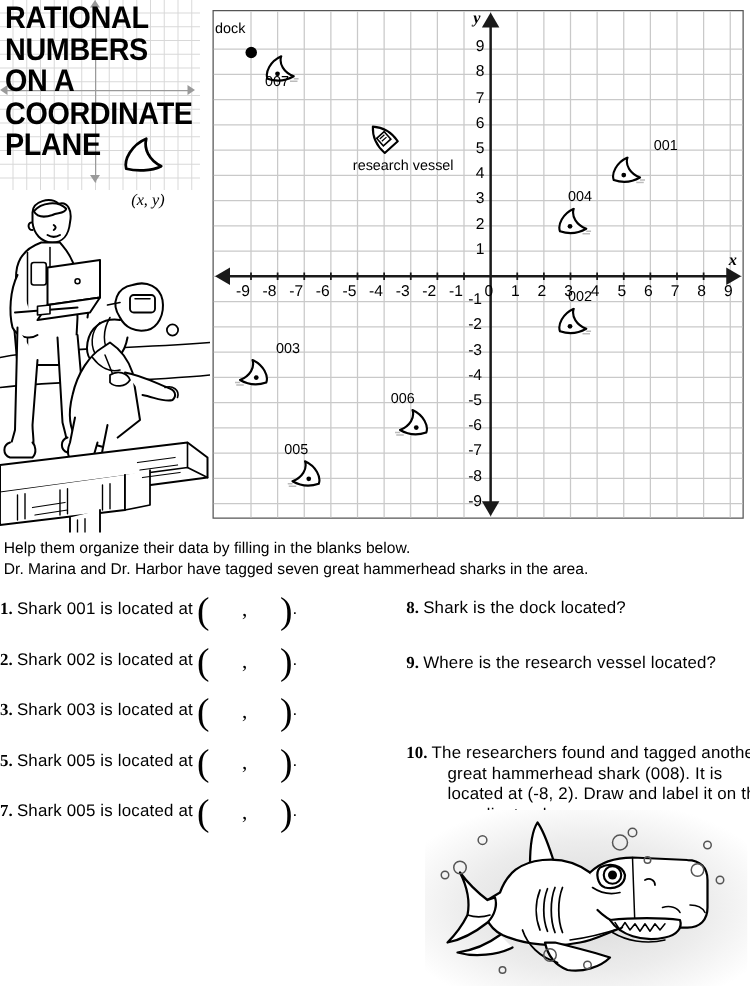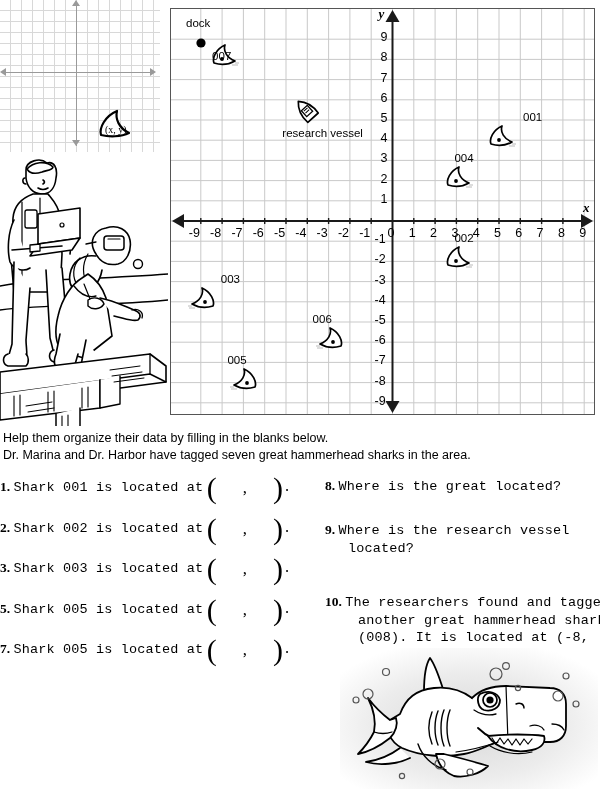--- a/index.html
+++ b/index.html
@@ -21,22 +21,22 @@
   #ta-right{left:150px;top:68px;border-top:4px solid transparent;border-bottom:4px solid transparent;border-left:6px solid #9a9a9a;}
   #ta-up{left:72px;top:0px;border-left:4px solid transparent;border-right:4px solid transparent;border-bottom:6px solid #9a9a9a;}
   #ta-down{left:72px;top:140px;border-left:4px solid transparent;border-right:4px solid transparent;border-top:6px solid #9a9a9a;}
   #title-text{position:absolute;left:4px;top:2px;width:156px;}
   #title-text div{
     font-family:"Liberation Sans Narrow","Liberation Sans",sans-serif;
     font-weight:bold;font-size:25px;line-height:25.5px;letter-spacing:-0.3px;
     transform:scaleX(0.92);transform-origin:left center;white-space:nowrap;
   }
   #title-fin{position:absolute;left:95px;top:108px;}
-  #xy-label{position:absolute;left:105px;top:124px;font-family:"Liberation Serif",serif;
-    font-size:10px;}
+  #xy-label{position:absolute;left:105px;top:152px;font-family:"Liberation Serif",serif;
+    font-style:italic;font-size:13px;}
   
   #plane{position:absolute;left:170px;top:8px;width:425px;height:407px;}
   #plane-frame{position:absolute;left:0;top:0;width:100%;height:100%;
     border:1.5px solid #555;box-sizing:border-box;background:#fff;}
   #plane-svg{position:absolute;left:0;top:0;}
   .pt-label{position:absolute;font-family:"Liberation Sans",sans-serif;font-size:11.5px;
     white-space:nowrap;}
   .axis-num{position:absolute;font-family:"Liberation Sans",sans-serif;font-size:12.5px;
     white-space:nowrap;}
   .axis-letter{position:absolute;font-family:"Liberation Serif",serif;font-style:italic;
@@ -45,40 +45,47 @@
   
   #researchers{position:absolute;left:0px;top:158px;width:168px;height:268px;}
   
   #intro{position:absolute;left:3px;top:430px;width:560px;
     font-family:"Liberation Sans",sans-serif;font-size:12.5px;line-height:16.5px;}
   .qcol{position:absolute;}
   #col-left{left:0px;top:478px;width:300px;}
   #col-right{left:325px;top:478px;width:272px;}
   .q{position:relative;font-family:"Liberation Serif",serif;font-size:13.5px;}
   .qnum{font-weight:bold;font-family:"Liberation Serif",serif;}
-  .qtext{font-family:Liberation Mono, monospace;letter-spacing:0.15px;text-align:center;}
+  .qtext{font-family:Liberation Sans, sans-serif;letter-spacing:0.15px;text-align:center;}
   .blankpair{display:inline-block;position:relative;vertical-align:middle;}
   .paren{font-family:"Liberation Serif",serif;font-size:30px;font-weight:300;line-height:0;
     position:relative;top:5px;}
   .comma{font-family:"Liberation Serif",serif;font-size:17px;position:relative;top:0px;}
   .sp{display:inline-block;width:26px;}
   #q-left-list .q{margin-bottom:20.5px;}
   #hammerhead{position:absolute;left:340px;top:648px;width:258px;height:141px;}
 </style>
 </head>
 <body>
 
 <div id="title-block">
   <div id="title-grid"></div>
   <div id="title-axis-h"></div>
   <div id="title-axis-v"></div>
   <div class="title-arrow" id="ta-left"></div>
   <div class="title-arrow" id="ta-right"></div>
   <div class="title-arrow" id="ta-up"></div>
   <div class="title-arrow" id="ta-down"></div>
+  <div id="title-text">
+    <div>RATIONAL</div>
+    <div>NUMBERS</div>
+    <div>ON A</div>
+    <div>COORDINATE</div>
+    <div>PLANE</div>
+  </div>
   <div id="title-fin">
     <svg width="40" height="32" viewBox="0 0 40 32">
       <path d="M6 27 C4 20 10 8 22 3 C20 11 24 20 34 25 C26 29 14 29 6 27 Z" fill="#fff" stroke="#000" stroke-width="2.2" stroke-linejoin="round"></path>
     </svg>
   </div>
   <div id="xy-label">(x, y)</div>
 </div>
 
 <div id="plane">
   <div id="plane-frame"></div>
@@ -186,27 +193,27 @@
       <div class="axis-num" style="left: 204.5px; top: 305px;">-5</div>
       <div class="axis-num" style="left: 204.5px; top: 325.2px;">-6</div>
       <div class="axis-num" style="left: 204.5px; top: 345.4px;">-7</div>
       <div class="axis-num" style="left: 204.5px; top: 365.6px;">-8</div>
       <div class="axis-num" style="left: 204.5px; top: 385.8px;">-9</div>
     </div>
   <div id="markers-layer">
       <div class="marker" style="left: 25.8px; top: 26.2px;"><svg width="10" height="10">
           <circle cx="5" cy="5" r="4.6" fill="#000"></circle>
         </svg></div>
-      <div class="pt-label" style="left: 16px; top: 9.2px;">dock</div>
+      <div class="pt-label" style="left: 2px; top: 9.2px;">dock</div>
       <div class="marker" style="left: 39.1px; top: 36.4px;"><svg width="30" height="22" viewBox="0 0 30 22">
     <path d="M5 19 C3 14 7 5 16 1 C14 7 18 14 26 17 C19 21 11 21 5 19 Z" fill="#fff" stroke="#000" stroke-width="1.7" stroke-linejoin="round"></path>
     <circle cx="13" cy="15" r="1.9" fill="#000"></circle>
     <path d="M26 19 L30 19 M23 21 L29 21" stroke="#bbb" stroke-width="1.2"></path>
   </svg></div>
-      <div class="pt-label" style="left: 42.1px; top: 42px;">007</div>
+      <div class="pt-label" style="left: 42.1px; top: 52px;">007</div>
       <div class="marker" style="left: 122.3px; top: 88px;"><svg width="30" height="30" viewBox="0 0 30 30">
     <g transform="rotate(-42 15 15)">
       <path d="M15 2 C21 8 23 16 22 24 L8 24 C7 16 9 8 15 2 Z" fill="#fff" stroke="#000" stroke-width="1.7" stroke-linejoin="round"></path>
       <rect x="11" y="11" width="8" height="8" fill="#fff" stroke="#000" stroke-width="1.3"></rect>
       <path d="M12.5 13 L17.5 13 M12.5 15.5 L17.5 15.5" stroke="#000" stroke-width="1"></path>
     </g>
   </svg></div>
       <div class="pt-label" style="left: 112.3px; top: 119px; width: 54px; text-align: center; line-height: 13px;">research vessel</div>
       <div class="marker" style="left: 316px; top: 117.2px;"><svg width="30" height="22" viewBox="0 0 30 22">
     <path d="M5 19 C3 14 7 5 16 1 C14 7 18 14 26 17 C19 21 11 21 5 19 Z" fill="#fff" stroke="#000" stroke-width="1.7" stroke-linejoin="round"></path>
@@ -335,21 +342,21 @@
       <div class="q"><span class="qnum">1.</span> <span class="qtext">Shark 001 is located at</span> <span class="blankpair"><span class="paren">(</span><span class="sp"></span><span class="comma">,</span><span class="sp"></span><span class="paren">)</span></span><span class="qtext">.</span></div>
       <div class="q"><span class="qnum">2.</span> <span class="qtext">Shark 002 is located at</span> <span class="blankpair"><span class="paren">(</span><span class="sp"></span><span class="comma">,</span><span class="sp"></span><span class="paren">)</span></span><span class="qtext">.</span></div>
       <div class="q"><span class="qnum">3.</span> <span class="qtext">Shark 003 is located at</span> <span class="blankpair"><span class="paren">(</span><span class="sp"></span><span class="comma">,</span><span class="sp"></span><span class="paren">)</span></span><span class="qtext">.</span></div>
       <div class="q"><span class="qnum">5.</span> <span class="qtext">Shark 005 is located at</span> <span class="blankpair"><span class="paren">(</span><span class="sp"></span><span class="comma">,</span><span class="sp"></span><span class="paren">)</span></span><span class="qtext">.</span></div>
       <div class="q"><span class="qnum">7.</span> <span class="qtext">Shark 005 is located at</span> <span class="blankpair"><span class="paren">(</span><span class="sp"></span><span class="comma">,</span><span class="sp"></span><span class="paren">)</span></span><span class="qtext">.</span></div>
     </div>
 </div>
 
 <div class="qcol" id="col-right">
   <div id="q-right-list">
-      <div class="q" style="position: absolute; top: 0px; left: 0px; width: 262px; line-height: 16.5px; padding-left: 23px; text-indent: -23px;"><span class="qnum">8.</span> <span class="qtext">Where is the great located?</span></div>
+      <div class="q" style="position: absolute; top: 0px; left: 0px; width: 262px; line-height: 16.5px; padding-left: 23px; text-indent: -23px;"><span class="qnum">8.</span> <span class="qtext">Shark is the dock located?</span></div>
       <div class="q" style="position: absolute; top: 44px; left: 0px; width: 262px; line-height: 16.5px; padding-left: 23px; text-indent: -23px;"><span class="qnum">9.</span> <span class="qtext">Where is the research vessel located?</span></div>
       <div class="q" style="position: absolute; top: 116px; left: 0px; width: 262px; line-height: 16.5px; padding-left: 33px; text-indent: -33px;"><span class="qnum">10.</span> <span class="qtext">The researchers found and tagged another great hammerhead shark (008). It is located at (-8, 2). Draw and label it on the coordinate plane.</span></div>
     </div>
 </div>
 
 <div id="hammerhead">
   <svg width="258" height="141" viewBox="0 0 258 141">
     <defs>
       <radialGradient id="bgfade" cx="50%" cy="55%" r="62%">
         <stop offset="0%" stop-color="#d8d8d8"></stop>

